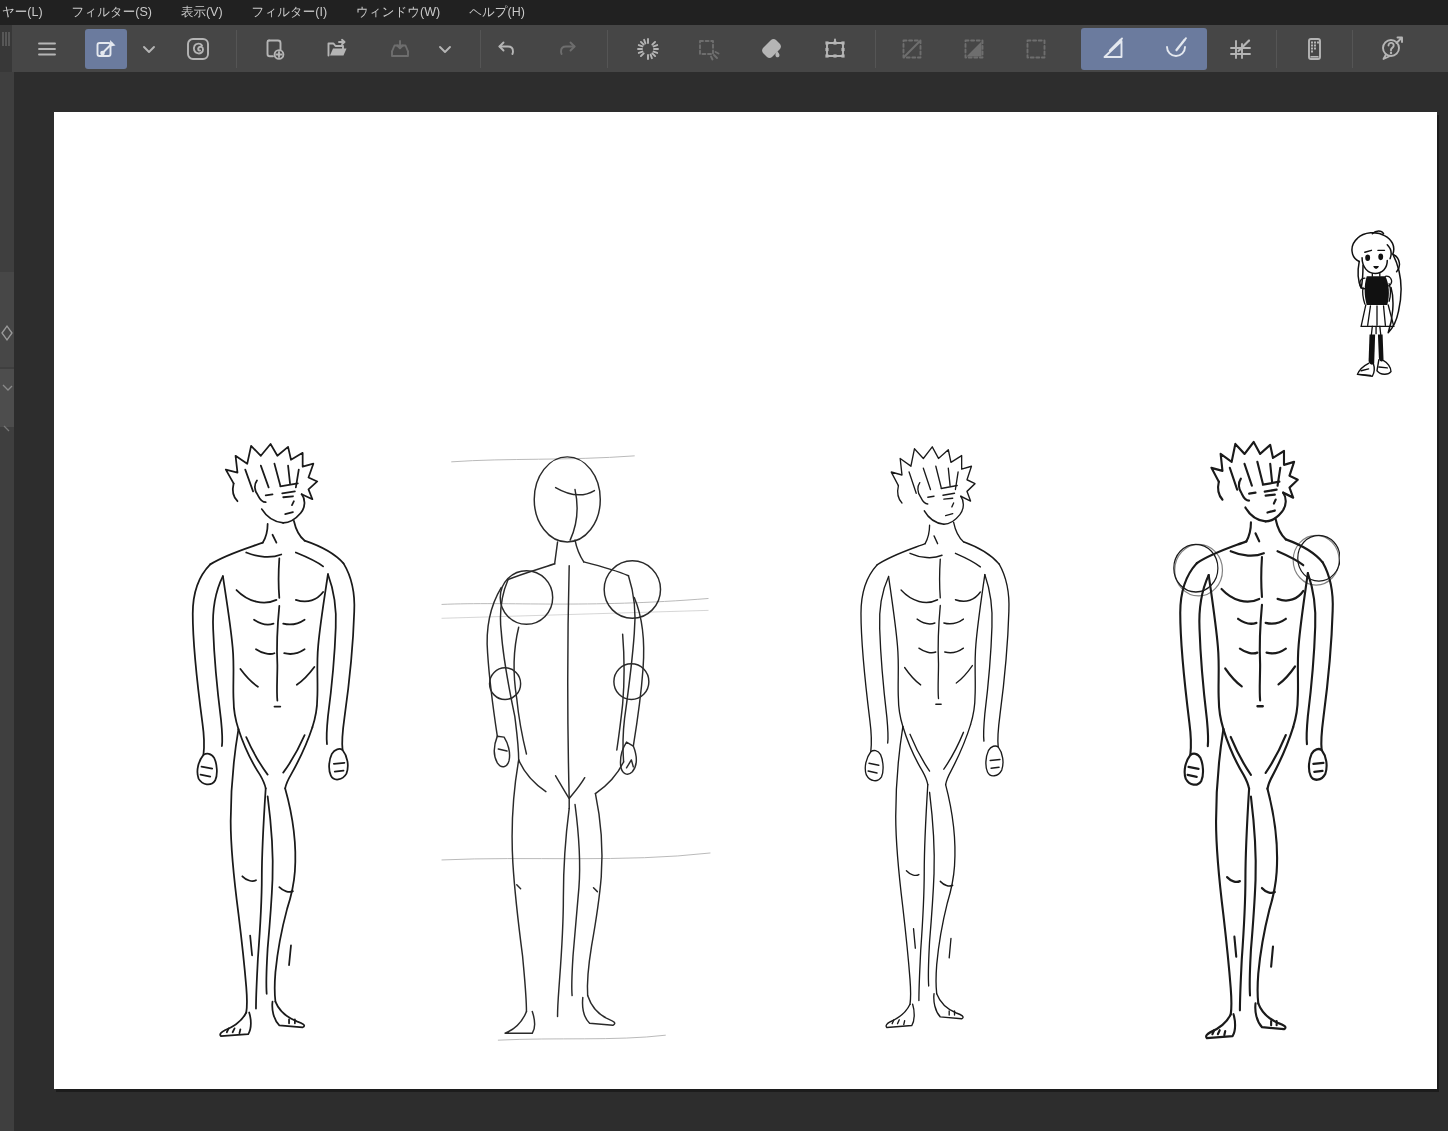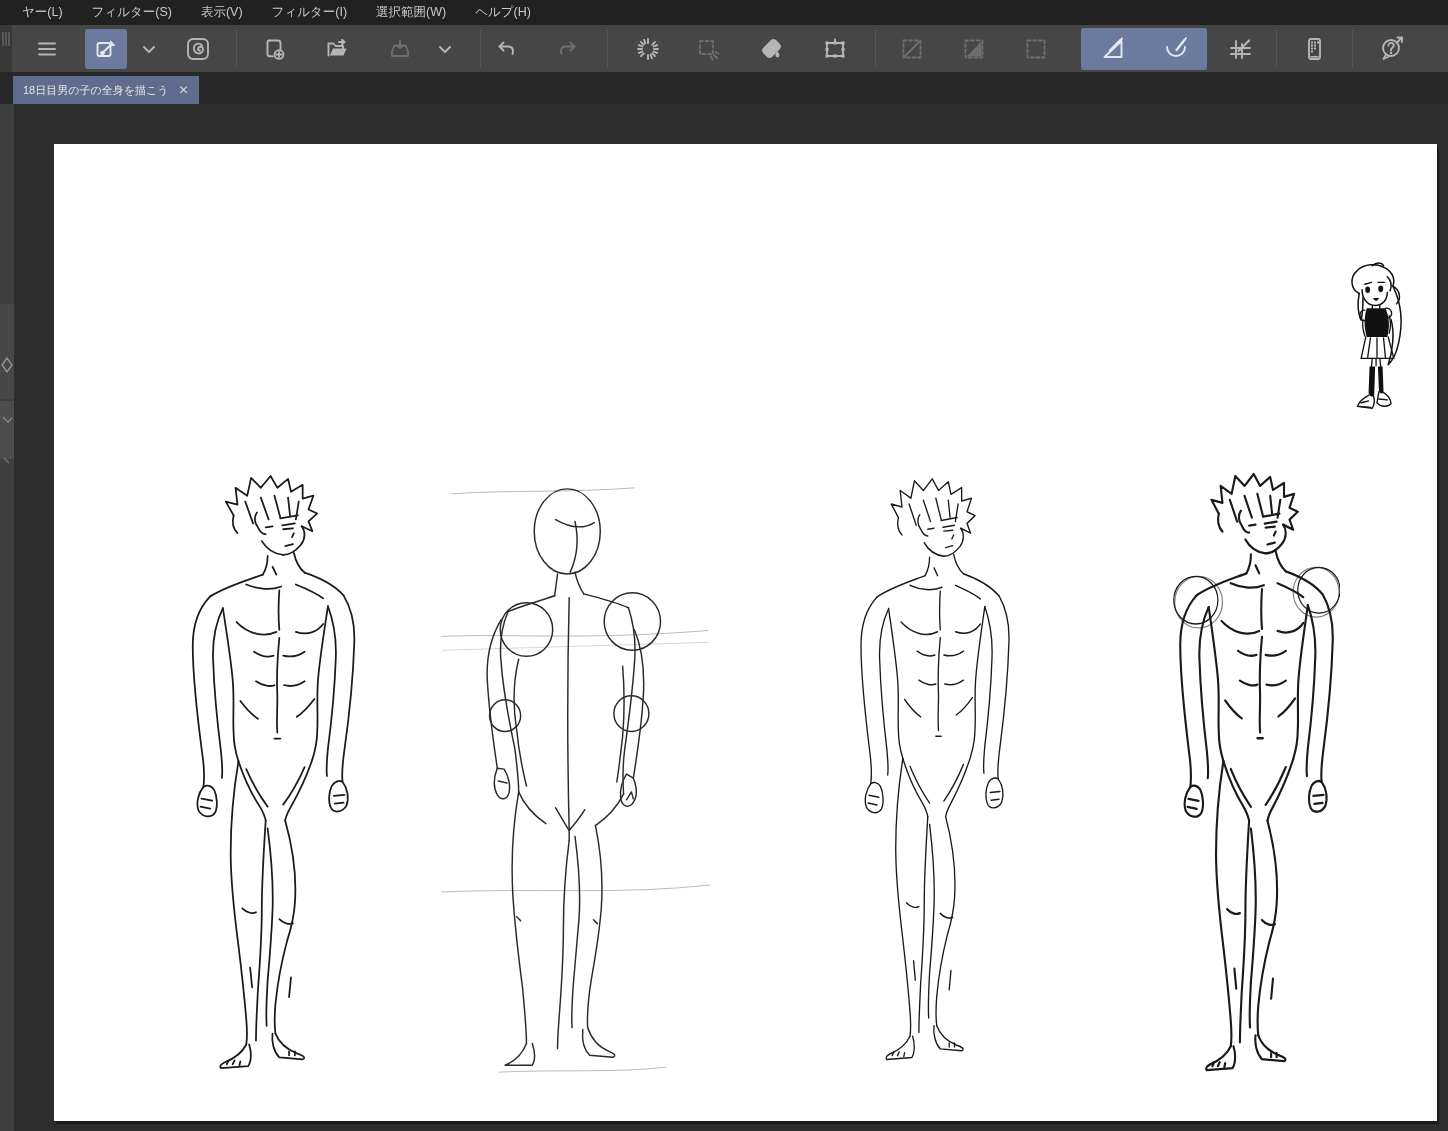--- a/index.html
+++ b/index.html
@@ -2,21 +2,21 @@
 <html><head>
 <meta charset="utf-8">
 <style>
   * { margin:0; padding:0; box-sizing:border-box; }
   html,body { width:1448px; height:1131px; overflow:hidden; background:#2e2e2e;
     font-family:"Liberation Sans","DejaVu Sans",sans-serif; }
   .app { width:1448px; height:1131px; display:flex; flex-direction:column; }
 
   
   .menubar { height:25px; background:#212121; display:flex; align-items:center;
-    color:#c9c9c9; font-size:12.5px; flex:0 0 auto;padding-left:20px; }
+    color:#c9c9c9; font-size:12.5px; flex:0 0 auto; }
   .menubar .menu-item { padding:3px 0; margin-right:29px; cursor:default; white-space:nowrap; }
   .menubar .menu-item:first-child { margin-left:2px; }
 
   
   .toolbar { height:47px; background:#464646; display:flex; align-items:center; flex:0 0 auto; position:relative; }
   .grip-col { width:12px; height:47px; background:#383838; display:flex; align-items:flex-start; justify-content:center; padding-top:7px; }
   .grip-col svg { display:block; }
   .tbtn { width:42px; height:40px; border-radius:3px; display:flex; align-items:center; justify-content:center; flex:0 0 auto; }
   .tbtn svg { display:block; }
   .tbtn.active { background:#6b7b9e; }
@@ -109,21 +109,21 @@
 </defs>
 </svg>
 
 <div class="app">
 
   <div class="menubar">
     <span class="menu-item">ヤー(L)</span>
     <span class="menu-item">フィルター(S)</span>
     <span class="menu-item">表示(V)</span>
     <span class="menu-item">フィルター(I)</span>
-    <span class="menu-item">選択範囲(W)</span>
+    <span class="menu-item">ウィンドウ(W)</span>
     <span class="menu-item">ヘルプ(H)</span>
   </div>
 
   <div class="toolbar">
     <div class="grip-col">
       <svg width="8" height="14" viewBox="0 0 8 14">
           <g stroke="#777" stroke-width="1">
             <line x1="1" y1="0" x2="1" y2="14"></line>
             <line x1="4" y1="0" x2="4" y2="14"></line>
             <line x1="7" y1="0" x2="7" y2="14"></line>
@@ -372,26 +372,20 @@
             <circle cx="13" cy="13" r="8"></circle>
             <path d="M8,19.5 L5.5,24 L11,21.5"></path>
             <path d="M18.5,8 L24,2.5 M24,2.5 H19.5 M24,2.5 V7"></path>
             <path d="M10.5,10.5 C10.5,8.6 12,7.6 13.6,7.9 C15.1,8.2 16,9.4 15.6,11 C15.3,12.3 13.9,12.8 13.3,14 C13.1,14.4 13,14.8 13,15.3"></path>
             <line x1="13" y1="17.5" x2="13" y2="18.2" stroke-width="2.2"></line>
           </g>
         </svg>
     </div>
   </div>
 
-  <div class="tabbar">
-    <div class="tab">
-      <span>18日目男の子の全身を描こう</span>
-      <span class="close">✕</span>
-    </div>
-  </div>
 
   <div class="workspace">
 
     <div class="dock-strip">
       <div class="dock-seg seg-a"></div>
       <div class="dock-seg seg-b"></div>
       <svg style="top:250px" width="12" height="22" viewBox="0 0 12 22">
           <g fill="none" stroke="#9a9a9a" stroke-width="1.3">
             <path d="M1,11 L6,4 L11,11 L6,18 Z"></path>
           </g>

